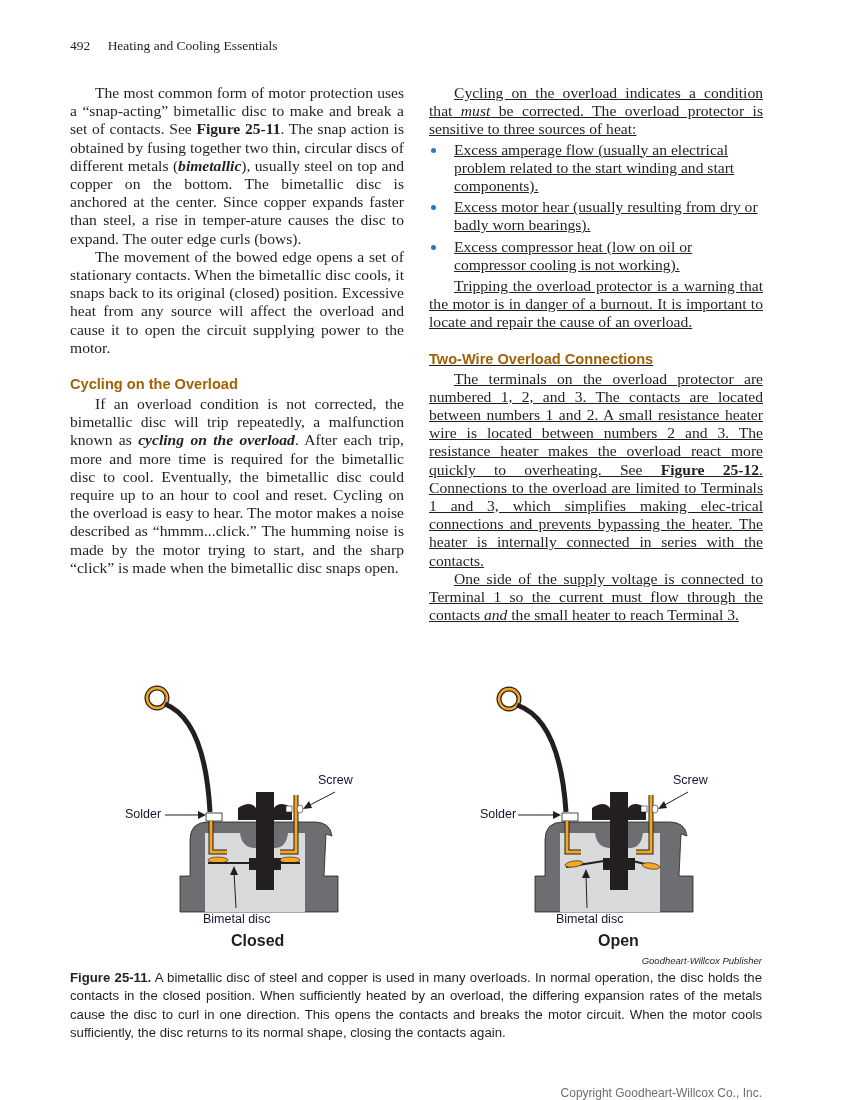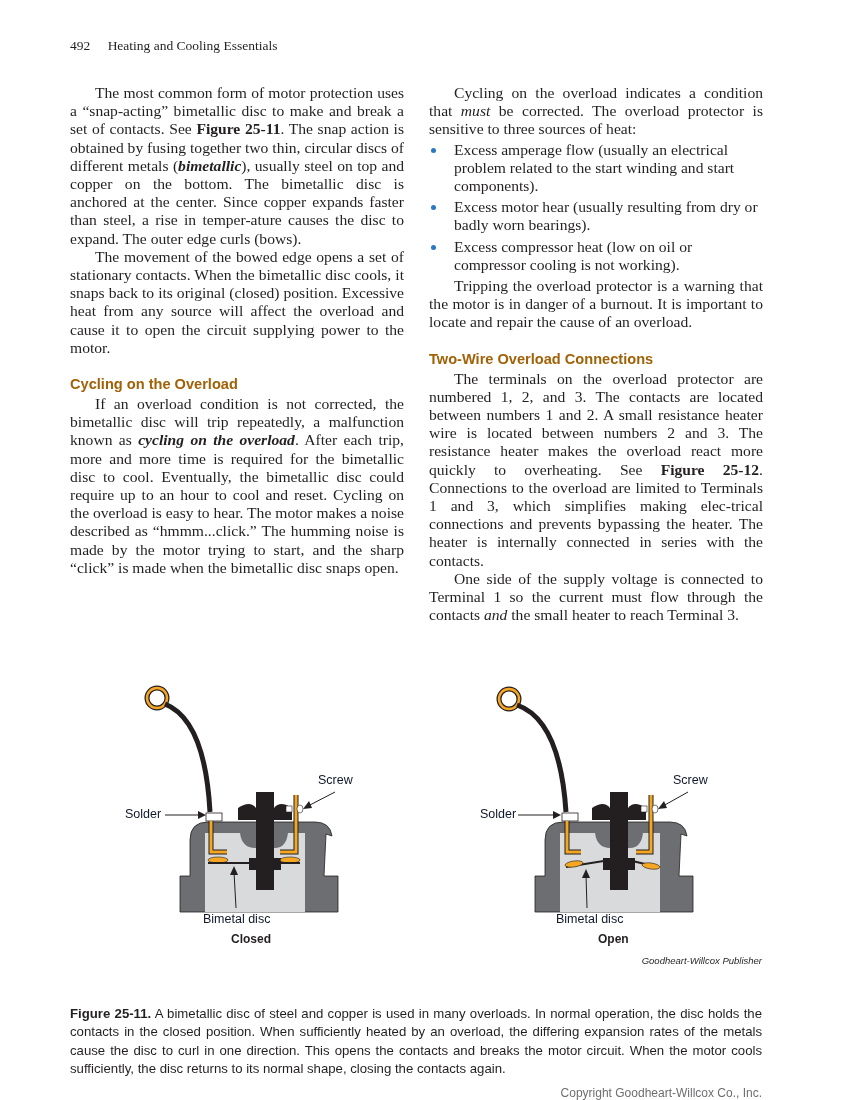--- a/index.html
+++ b/index.html
@@ -3,31 +3,31 @@
 <meta charset="utf-8">
 <style>
   html,body{margin:0;padding:0;background:#fff;}
   body{width:849px;height:1100px;position:relative;overflow:hidden;color:#231f20;}
   .serif{font-family:"Liberation Serif","DejaVu Serif",serif;}
   .sans{font-family:"Liberation Sans","DejaVu Sans",sans-serif;}
   .runhead{position:absolute;left:70px;top:38px;font-size:13.5px;}
   .runhead .pg{margin-right:14px;}
   .col{position:absolute;top:84px;width:334px;font-size:15.6px;line-height:18.2px;text-align:justify;}
   .col.left{left:70px;}
-  .col.right{left:429px;}
+  .col.right{left:429px;text-decoration:underline;}
   .col p{margin:0;text-indent:25px;}
   .col h3{font-family:"Liberation Sans","DejaVu Sans",sans-serif;color:#a16207;font-size:14.6px;font-weight:bold;margin:18px 0 2px 0;line-height:18px;}
   .bullets{list-style:none;margin:2px 0 2px 0;padding:0;}
   .bullets li{position:relative;padding-left:25px;margin-bottom:3px;text-align:left;}
   .bullets li .dot{position:absolute;left:2px;top:7px;width:5px;height:5px;border-radius:50%;background:#2a78c2;}
   .fig{position:absolute;top:680px;}
   .figlabel{position:absolute;font-size:12.5px;color:#0f172a;}
-  .figstate{position:absolute;font-size:12px;font-weight:bold;}
+  .figstate{position:absolute;font-size:16px;font-weight:bold;}
   .credit{position:absolute;right:87px;top:955px;font-size:9.5px;font-style:italic;}
-  .caption{position:absolute;left:70px;top:969px;width:692px;font-size:13.2px;line-height:18.3px;text-align:justify;margin-top:36px;}
+  .caption{position:absolute;left:70px;top:969px;width:692px;font-size:13.2px;line-height:18.3px;text-align:justify;}
   .caption b{font-weight:bold;}
   .copyright{position:absolute;right:87px;top:1058px;font-size:12px;color:#6d6e71;margin-top:28px;}
 </style>
 </head>
 <body>
 
 <div class="runhead serif">
   <span class="pg">492</span>
   <span>Heating and Cooling Essentials</span>
 </div>

